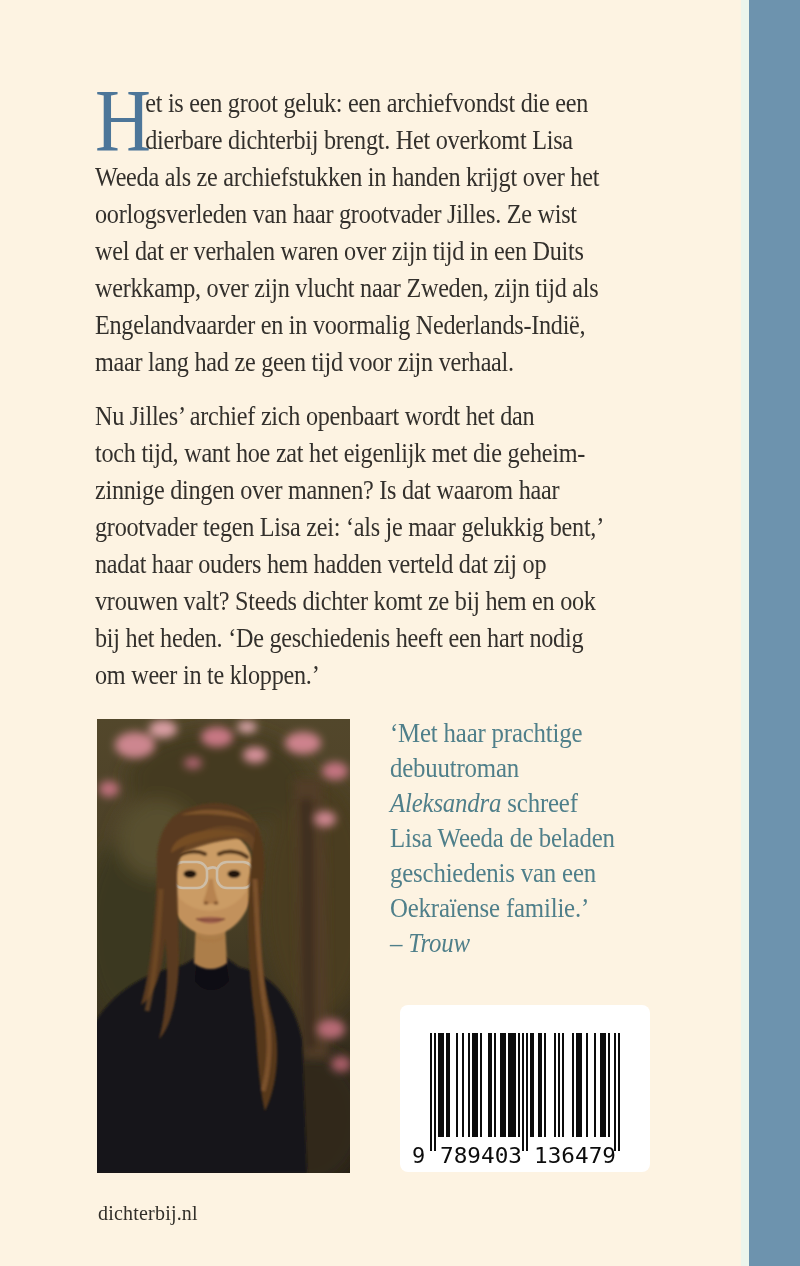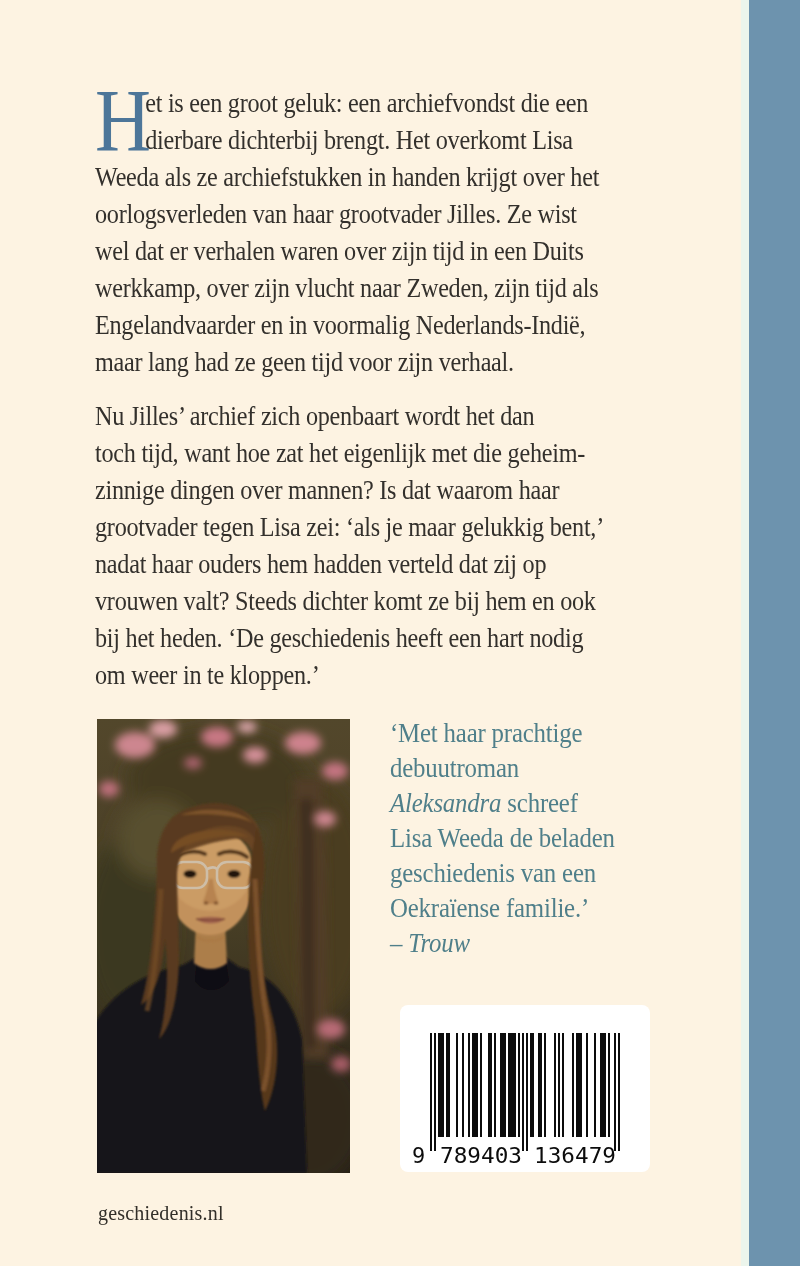--- a/index.html
+++ b/index.html
@@ -250,15 +250,15 @@
         <rect x="204" y="28" width="2" height="104" fill="#0c0c0c"></rect>
         <rect x="208" y="28" width="2" height="104" fill="#0c0c0c"></rect>
         <rect x="214" y="28" width="2" height="118" fill="#0c0c0c"></rect>
         <rect x="218" y="28" width="2" height="118" fill="#0c0c0c"></rect>
         <text x="12" y="158" font-family="&quot;DejaVu Sans Mono&quot;, monospace" font-size="22" fill="#0c0c0c">9</text>
         <text x="40" y="158" font-family="&quot;DejaVu Sans Mono&quot;, monospace" font-size="22" fill="#0c0c0c" textLength="82" lengthAdjust="spacingAndGlyphs">789403</text>
         <text x="134" y="158" font-family="&quot;DejaVu Sans Mono&quot;, monospace" font-size="22" fill="#0c0c0c" textLength="82" lengthAdjust="spacingAndGlyphs">136479</text>
       </svg>
   </div>
 
-  <div class="footer-site">geschiedenis.nl</div>
+  <div class="footer-site">dichterbij.nl</div>
 
 </div>
 
 </body></html>

